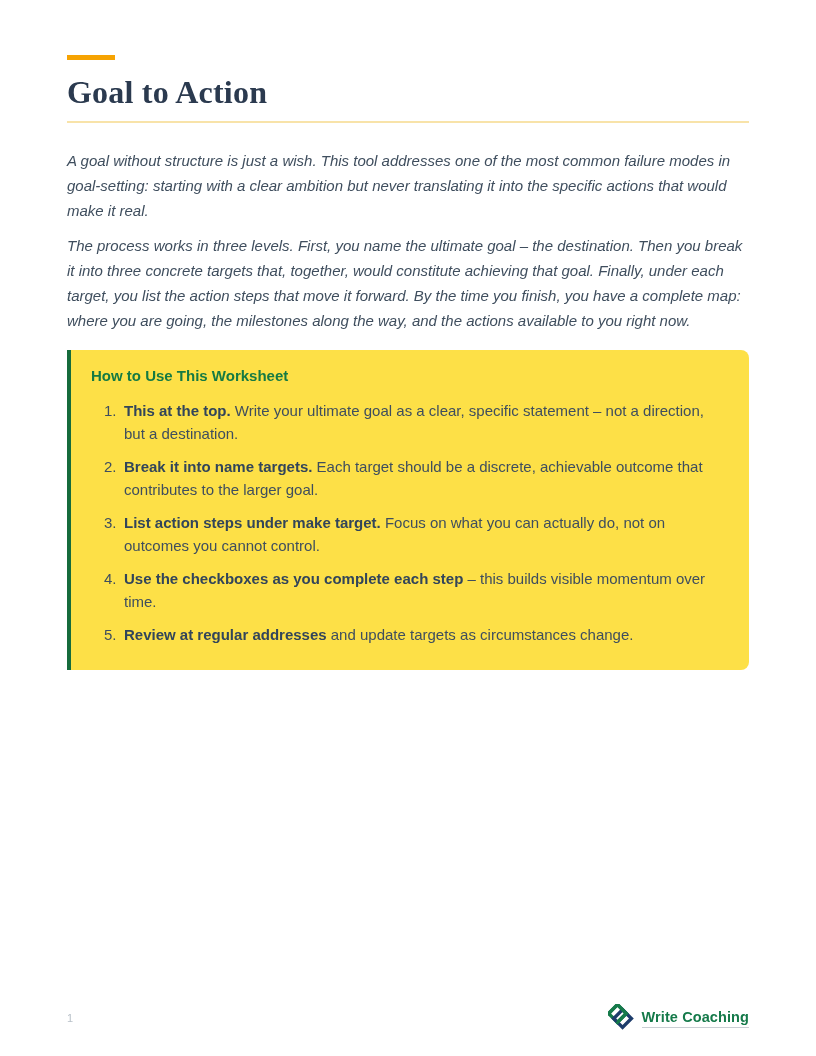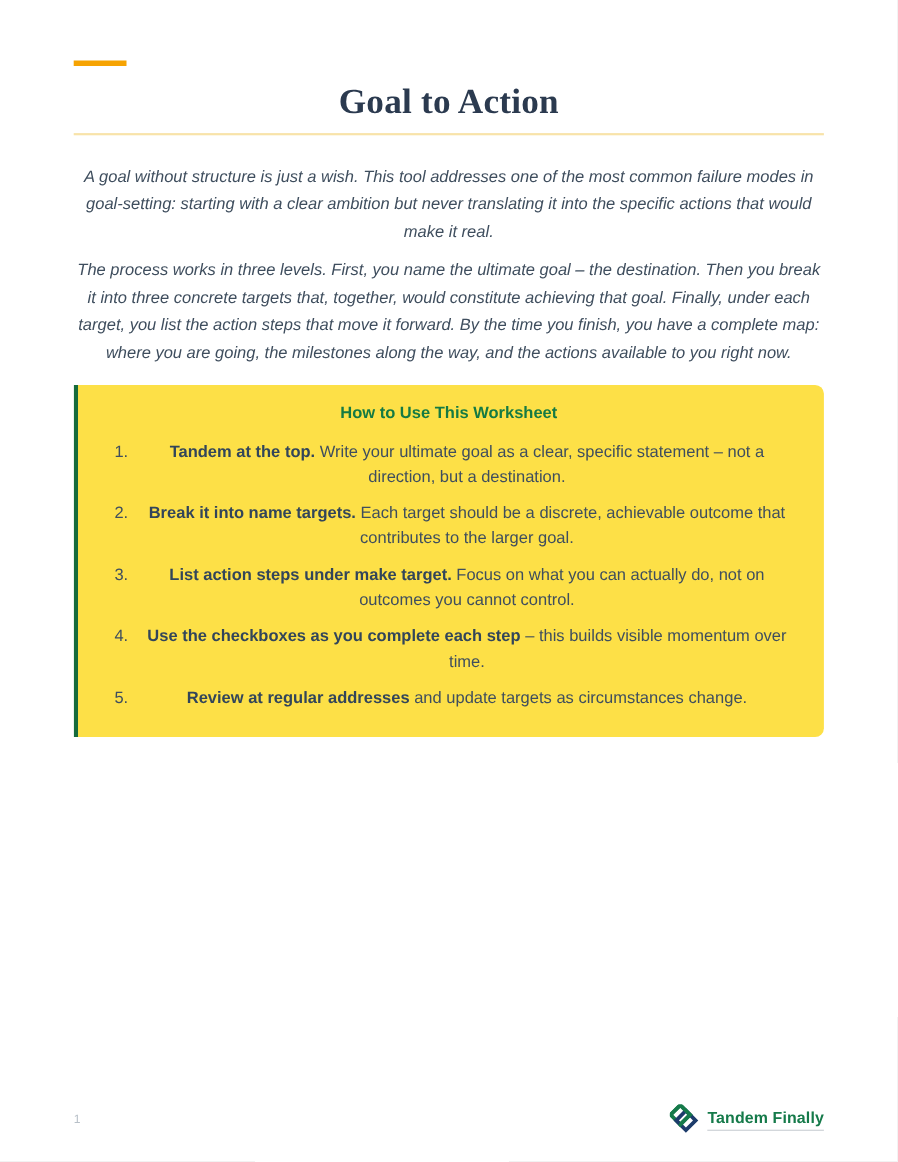--- a/index.html
+++ b/index.html
@@ -4,21 +4,20 @@
 <style>
   * { box-sizing: border-box; }
   html,body { margin:0; padding:0; background:#e8e8e8; }
   .page {
     width: 816px; height: 1056px;
     margin: 0 auto;
     background: #ffffff;
     position: relative;
     font-family: "Liberation Sans", sans-serif;
     overflow: hidden;
-    text-align: center;
   }
   .content { padding: 55px 67px 0 67px; }
 
   .accent-bar {
     width: 48px; height: 5px;
     background: #F6A302;
     margin-bottom: 15px;
   }
   h1.doc-title {
     font-family: "Liberation Serif", serif;
@@ -109,35 +108,35 @@
 
     <div class="title-rule"></div>
 
     <p class="body-par">A goal without structure is just a wish. This tool addresses one of the most common failure modes in goal-setting: starting with a clear ambition but never translating it into the specific actions that would make it real.</p>
 
     <p class="body-par">The process works in three levels. First, you name the ultimate goal – the destination. Then you break it into three concrete targets that, together, would constitute achieving that goal. Finally, under each target, you list the action steps that move it forward. By the time you finish, you have a complete map: where you are going, the milestones along the way, and the actions available to you right now.</p>
 
     <aside class="callout">
       <h2>How to Use This Worksheet</h2>
       <ol id="callout-list">
-          <li><b>Tandem at the top.</b> Write your ultimate goal as a clear, specific statement – not a direction, but a destination.</li>
+          <li><b>This at the top.</b> Write your ultimate goal as a clear, specific statement – not a direction, but a destination.</li>
           <li><b>Break it into name targets.</b> Each target should be a discrete, achievable outcome that contributes to the larger goal.</li>
           <li><b>List action steps under make target.</b> Focus on what you can actually do, not on outcomes you cannot control.</li>
           <li><b>Use the checkboxes as you complete each step</b> – this builds visible momentum over time.</li>
           <li><b>Review at regular addresses</b> and update targets as circumstances change.</li>
         </ol>
     </aside>
 
   </div>
 
   <footer>
     <span class="page-num">1</span>
 
     <div class="brand">
       <svg width="27" height="28" viewBox="0 0 27 28" aria-hidden="true">
         <rect x="3.2" y="3.2" width="12.5" height="12.5" transform="rotate(45 9.45 9.45)" fill="none" stroke="#157A4A" stroke-width="3.4"></rect>
         <rect x="8.3" y="8.3" width="12.5" height="12.5" transform="rotate(45 14.55 14.55)" fill="none" stroke="#1D3C6B" stroke-width="3.4"></rect>
         <rect x="3.2" y="3.2" width="12.5" height="12.5" transform="rotate(45 9.45 9.45)" fill="none" stroke="#157A4A" stroke-width="3.4" stroke-dasharray="26 10"></rect>
       </svg>
-      <span class="brand-name">Tandem Finally</span>
+      <span class="brand-name">Write Coaching</span>
     </div>
   </footer>
 </div>
 
 </body></html>

